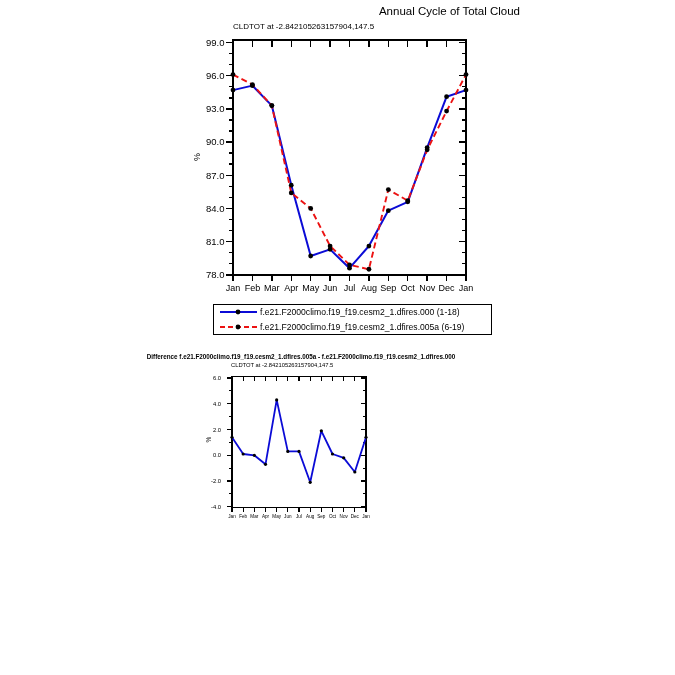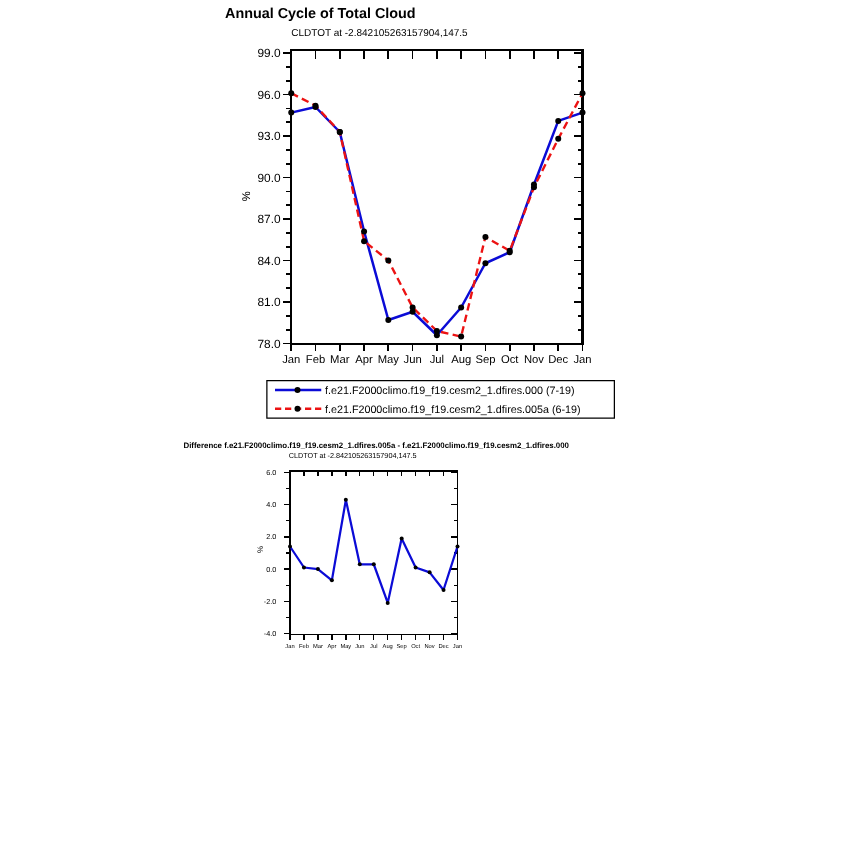--- a/index.html
+++ b/index.html
@@ -1,22 +1,22 @@
 <!DOCTYPE html>
 <html><head>
 <meta charset="utf-8">
 <style>
   html,body{margin:0;padding:0;background:#fff;}
   .page{position:relative;width:675px;height:675px;background:#ffffff;overflow:hidden;
         font-family:"Liberation Sans", sans-serif;color:#000;}
   .abs{position:absolute;}
   svg{position:absolute;left:0;top:0;}
   svg text{font-family:"Liberation Sans", sans-serif;fill:#000;}
-  .main-title{left:180px;top:5px;width:340px;text-align:left;
-              font-size:11.5px;font-weight:bold;white-space:nowrap;}
+  .main-title{left:180px;top:5px;width:340px;text-align:right;
+              font-size:11.5px;font-weight:normal;white-space:nowrap;}
   .main-sub{left:233px;top:22px;font-size:8px;white-space:nowrap;letter-spacing:0px;}
   .ylab-main{left:193px;top:152px;font-size:9px;transform:rotate(-90deg);transform-origin:center;}
   .legend{left:213px;top:304px;width:277px;height:29px;border:1px solid #000;
           display:flex;flex-direction:column;justify-content:space-evenly;background:#fff;}
   .legend-row{display:flex;align-items:center;height:14px;padding-left:5px;}
   .legend-row svg{position:static;flex:0 0 auto;}
   .legend-row span{font-size:8.6px;white-space:nowrap;margin-left:1px;}
   .diff-title{left:131px;top:353px;width:340px;text-align:center;
               font-size:6.3px;font-weight:bold;white-space:nowrap;}
   .diff-sub{left:231px;top:362px;font-size:5.8px;white-space:nowrap;}
@@ -261,21 +261,21 @@
   <div class="abs main-title">Annual Cycle of Total Cloud</div>
   <div class="abs main-sub">CLDTOT at -2.842105263157904,147.5</div>
   <div class="abs ylab-main">%</div>
 
   <div class="abs legend">
     <div class="legend-row">
       <svg width="40" height="12">
         <line id="leg-line-0" x1="1" y1="6" x2="38" y2="6" stroke="#0b0bd6" stroke-width="2"></line>
         <circle cx="19" cy="6" r="2.4" fill="#000"></circle>
       </svg>
-      <span>f.e21.F2000climo.f19_f19.cesm2_1.dfires.000 (7-19)</span>
+      <span>f.e21.F2000climo.f19_f19.cesm2_1.dfires.000 (1-18)</span>
     </div>
     <div class="legend-row">
       <svg width="40" height="12">
         <line id="leg-line-1" x1="1" y1="6" x2="38" y2="6" stroke="#ec1212" stroke-width="2" stroke-dasharray="5,3"></line>
         <circle cx="19" cy="6" r="2.4" fill="#000"></circle>
       </svg>
       <span>f.e21.F2000climo.f19_f19.cesm2_1.dfires.005a (6-19)</span>
     </div>
   </div>
 

